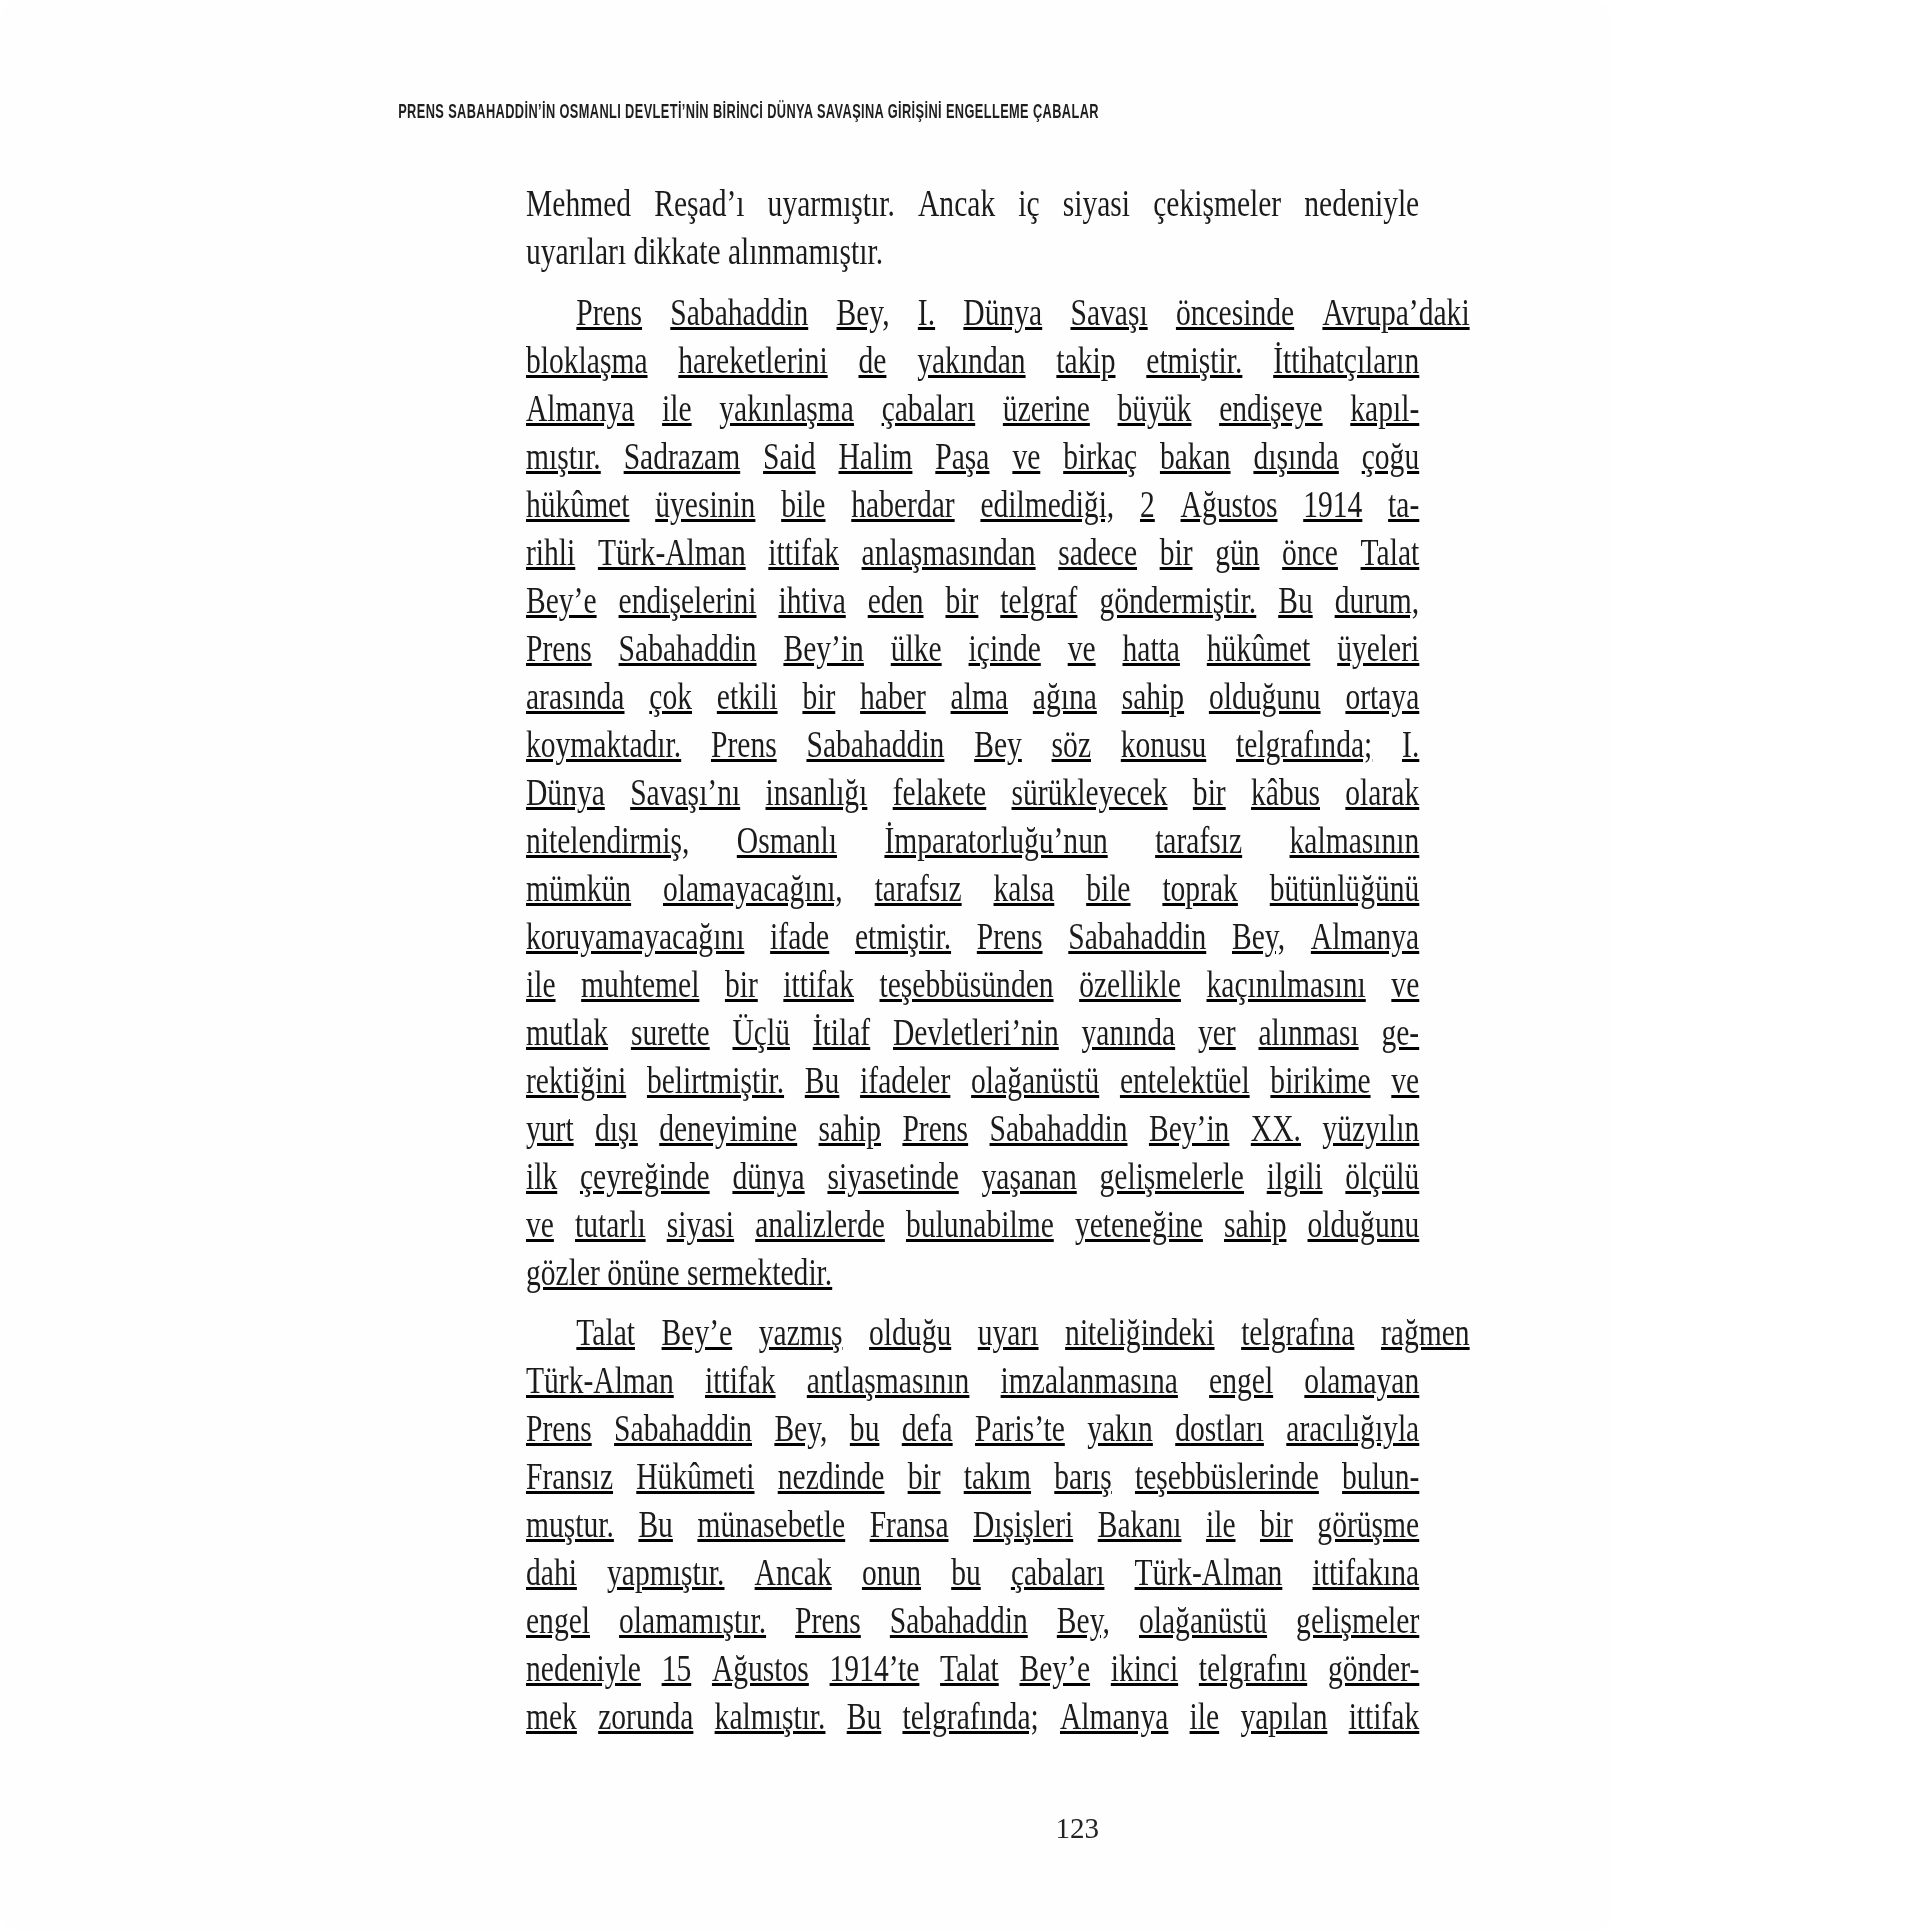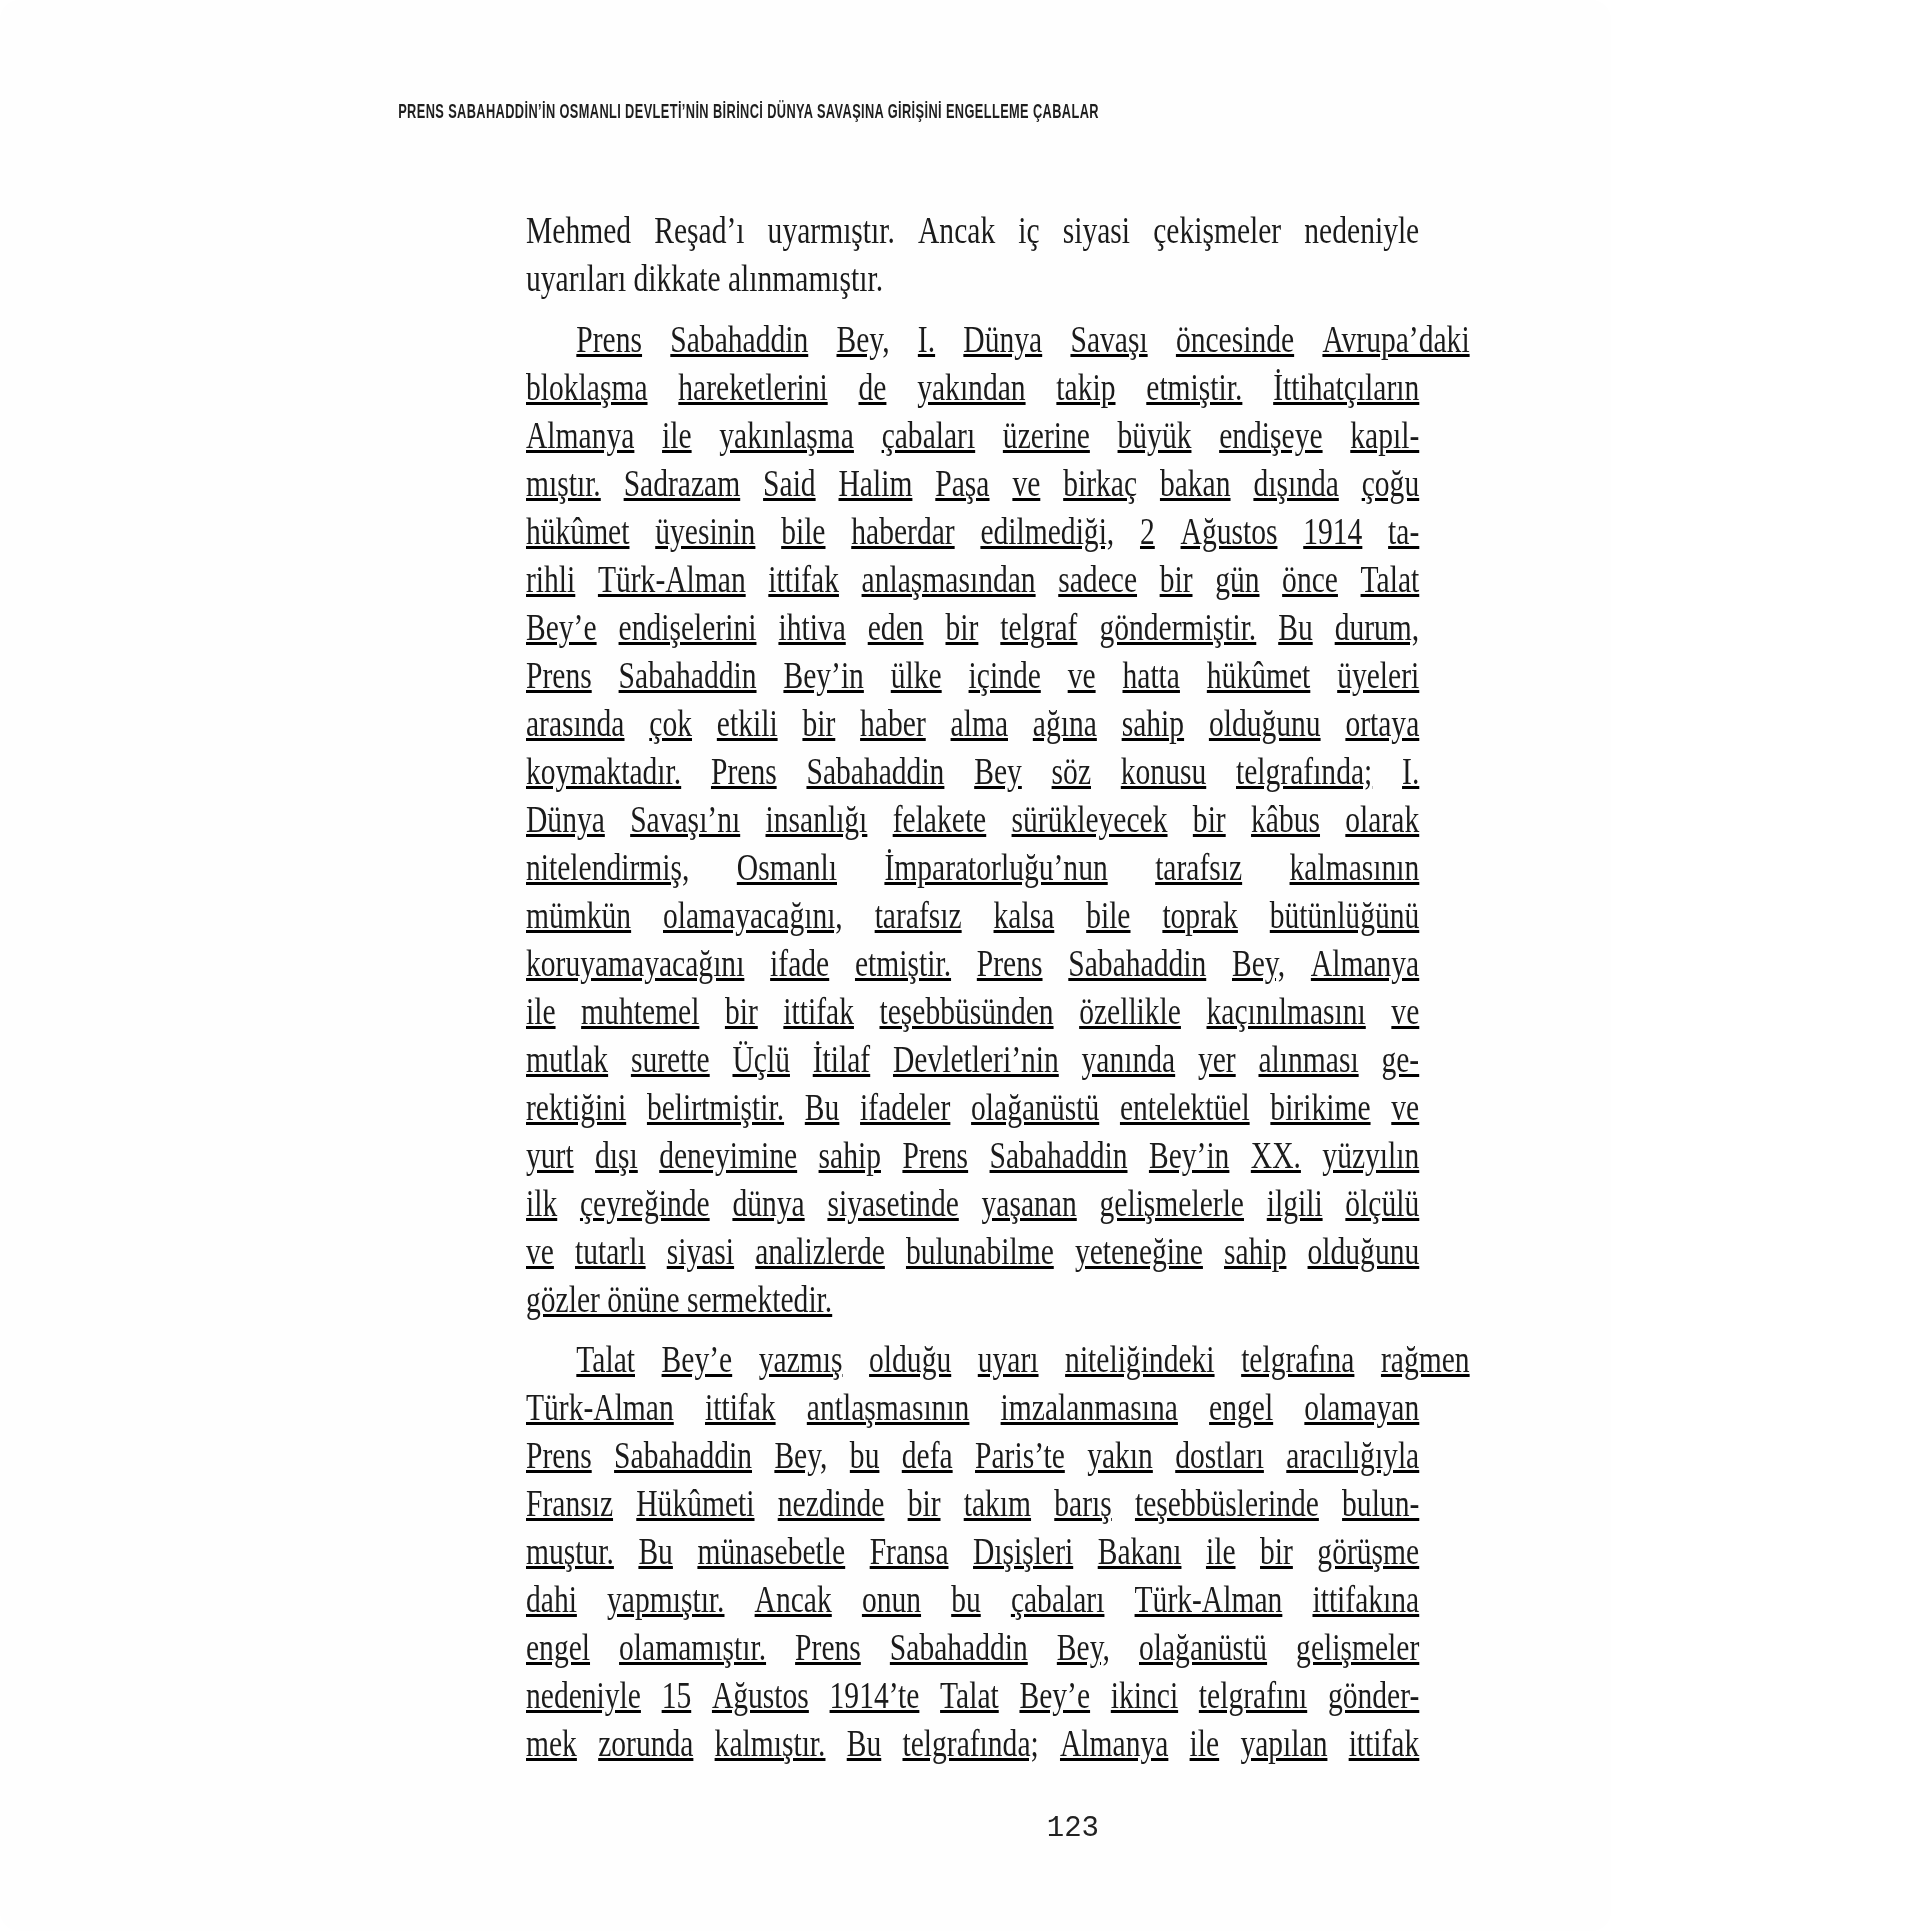--- a/index.html
+++ b/index.html
@@ -33,21 +33,21 @@
     letter-spacing: 0.6px;
     color: #1e1e1e;
     white-space: nowrap;
     transform: scaleX(0.64);
     transform-origin: 100% 0;
   }
   
   .text-column {
     position: absolute;
     left: 526px;
-    top: 207px;
+    top: 180px;
     width: 893px;
   }
   .para { margin: 0; padding: 0; }
   .para + .para { margin-top: 12.6px; text-decoration: underline; }
   .line {
     width: 1118px;                 
     transform: scaleX(0.799);      
     transform-origin: 0 0;
     height: 48px;
     line-height: 48px;
@@ -64,21 +64,21 @@
     text-align: left;
     white-space: nowrap;
   }
   .line.indent { padding-left: 63px; }  
   .line.just.indent { box-sizing: content-box; }
   
   .page-number {
     position: absolute;
     top: 1812px;
     right: 512px;
-    font-family: Liberation Mono, monospace;
+    font-family: Liberation Serif, serif;
     font-size: 29px;
     line-height: 33px;
     color: #222222;
     text-align: right;
   }
 </style>
 </head>
 <body>
 
 <div class="page">

